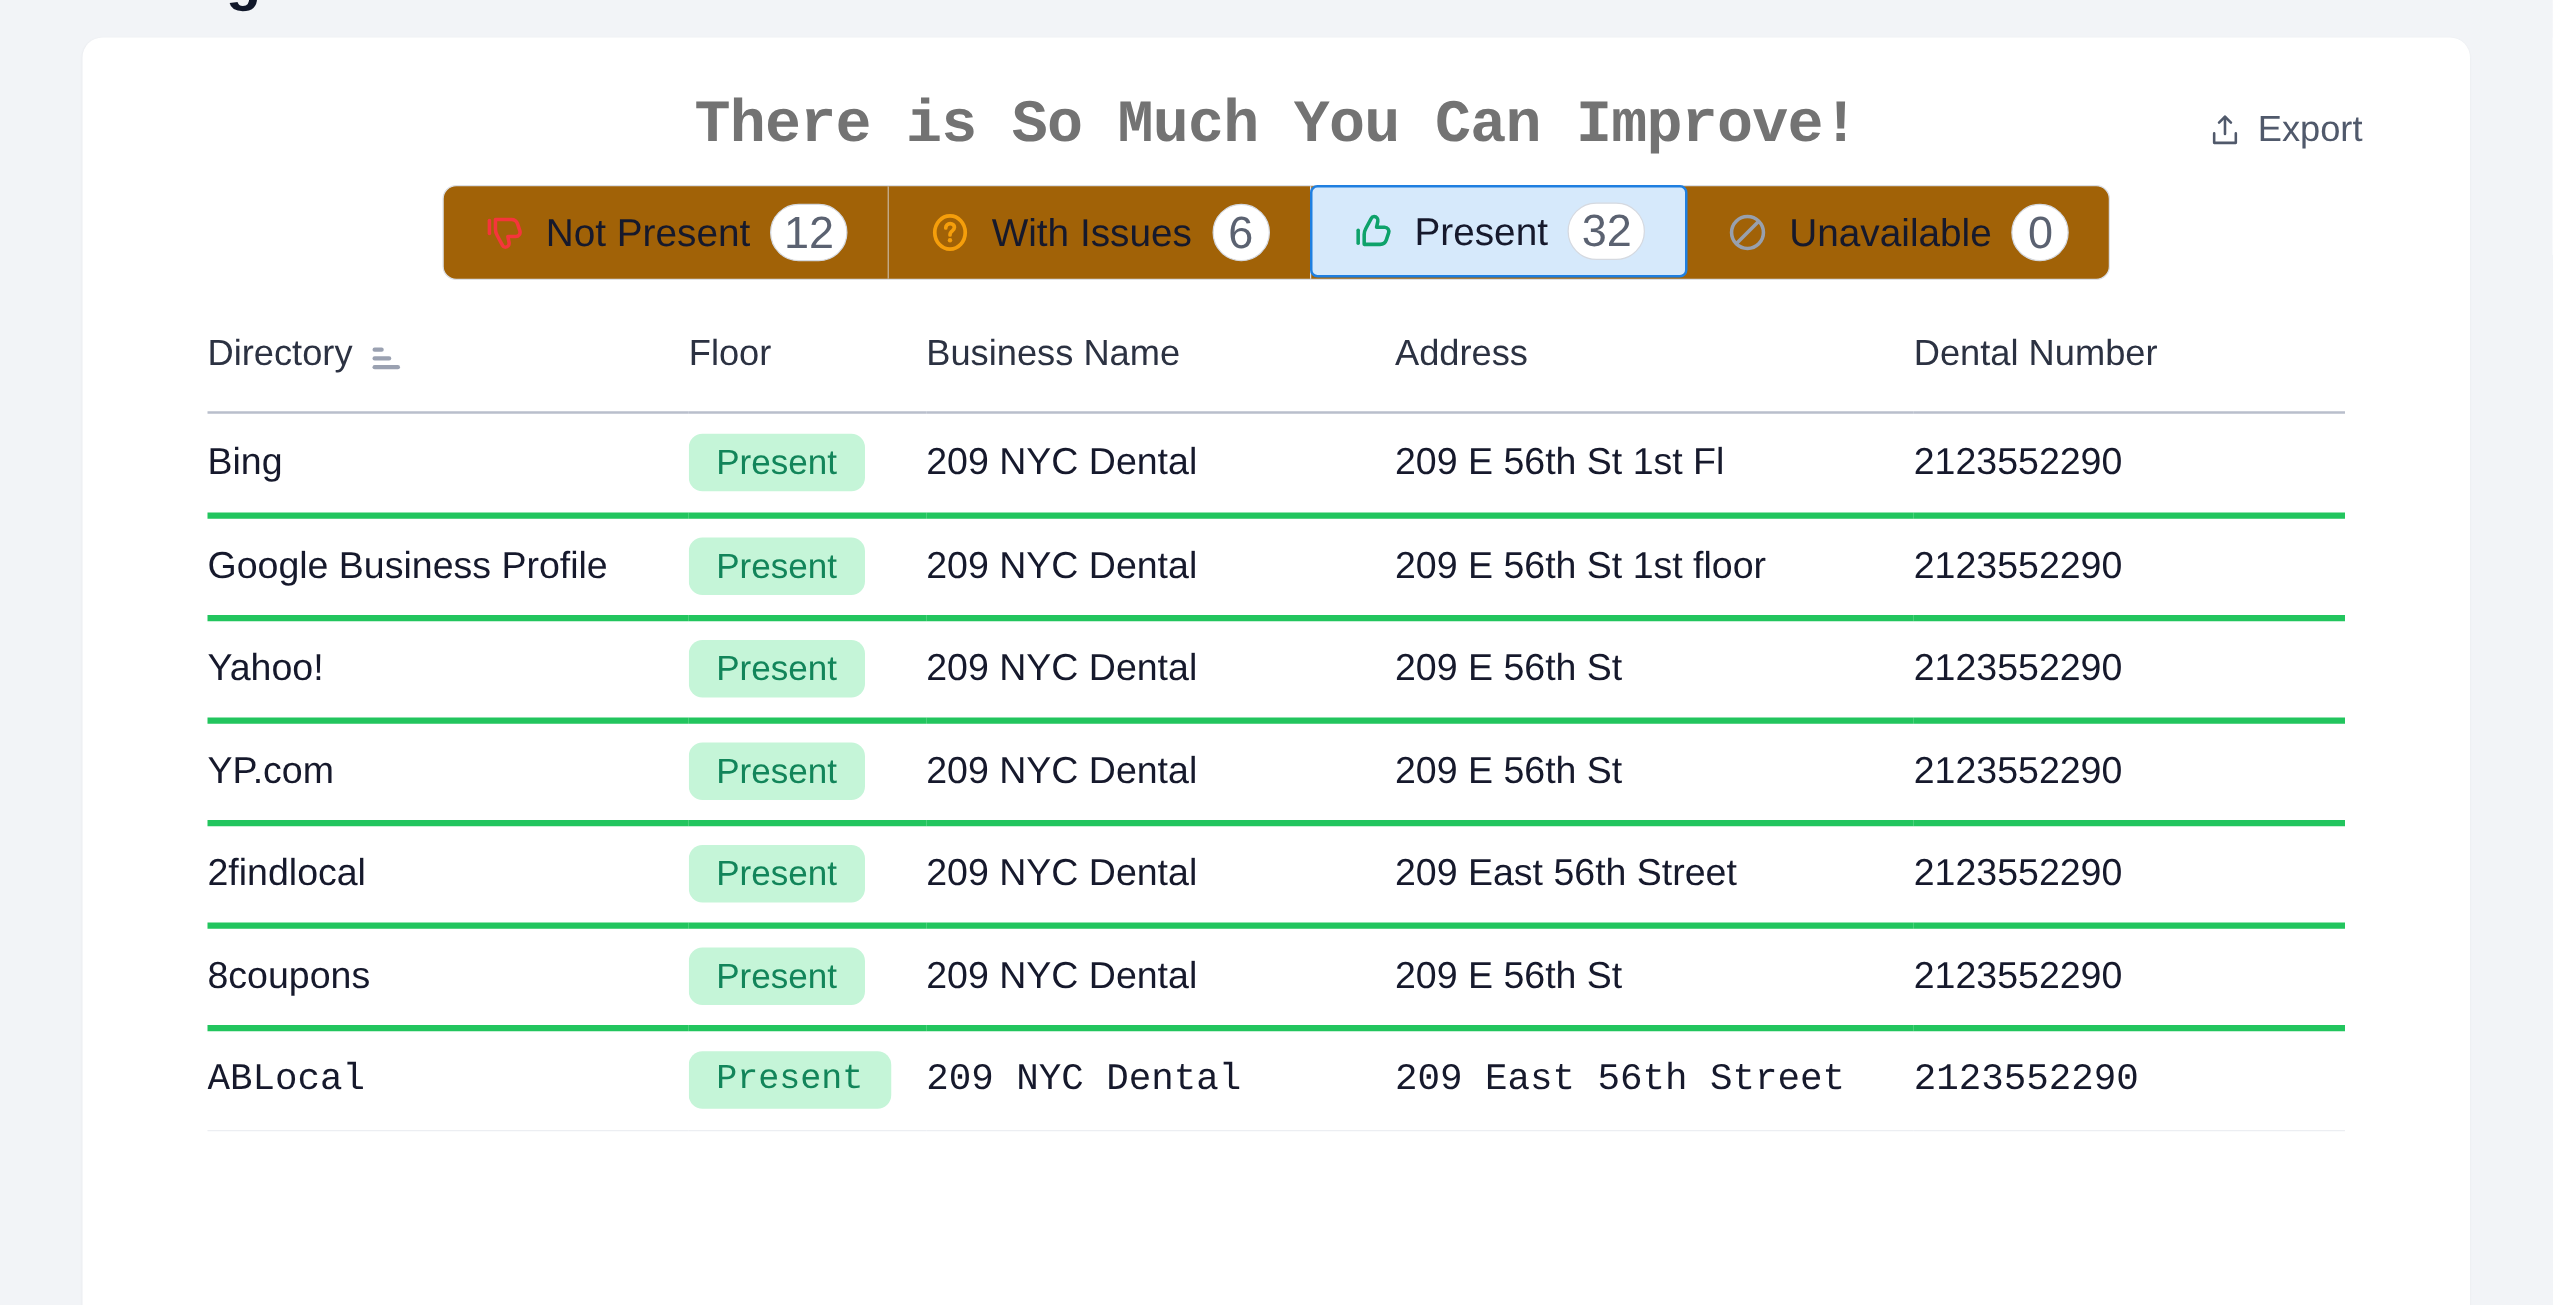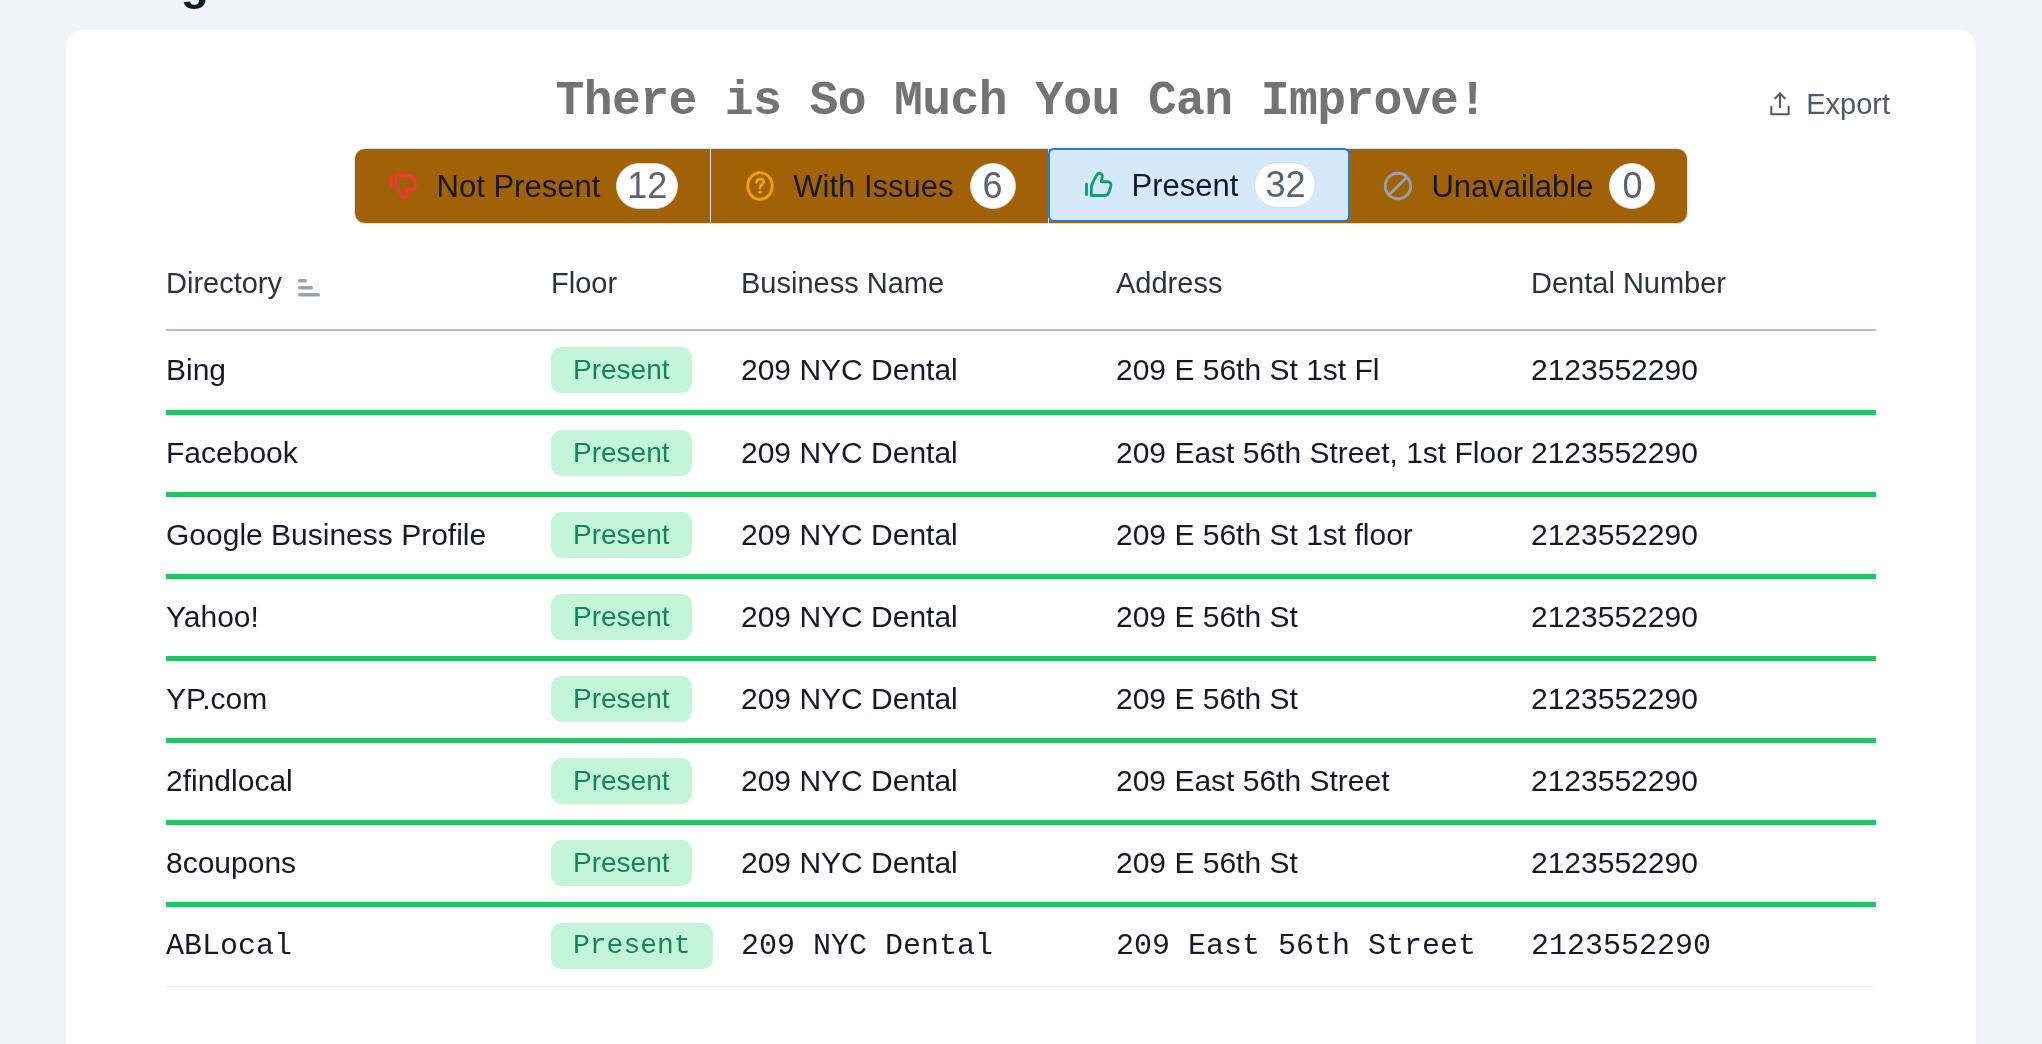--- a/index.html
+++ b/index.html
@@ -304,27 +304,20 @@
     </thead>
     <tbody>
       <tr>
         <td>Bing</td>
         <td><span class="badge">Present</span></td>
         <td>209 NYC Dental</td>
         <td>209 E 56th St 1st Fl</td>
         <td>2123552290</td>
       </tr>
       <tr>
-        <td>Facebook</td>
-        <td><span class="badge">Present</span></td>
-        <td>209 NYC Dental</td>
-        <td>209 East 56th Street, 1st Floor</td>
-        <td>2123552290</td>
-      </tr>
-      <tr>
         <td>Google Business Profile</td>
         <td><span class="badge">Present</span></td>
         <td>209 NYC Dental</td>
         <td>209 E 56th St 1st floor</td>
         <td>2123552290</td>
       </tr>
       <tr>
         <td>Yahoo!</td>
         <td><span class="badge">Present</span></td>
         <td>209 NYC Dental</td>

